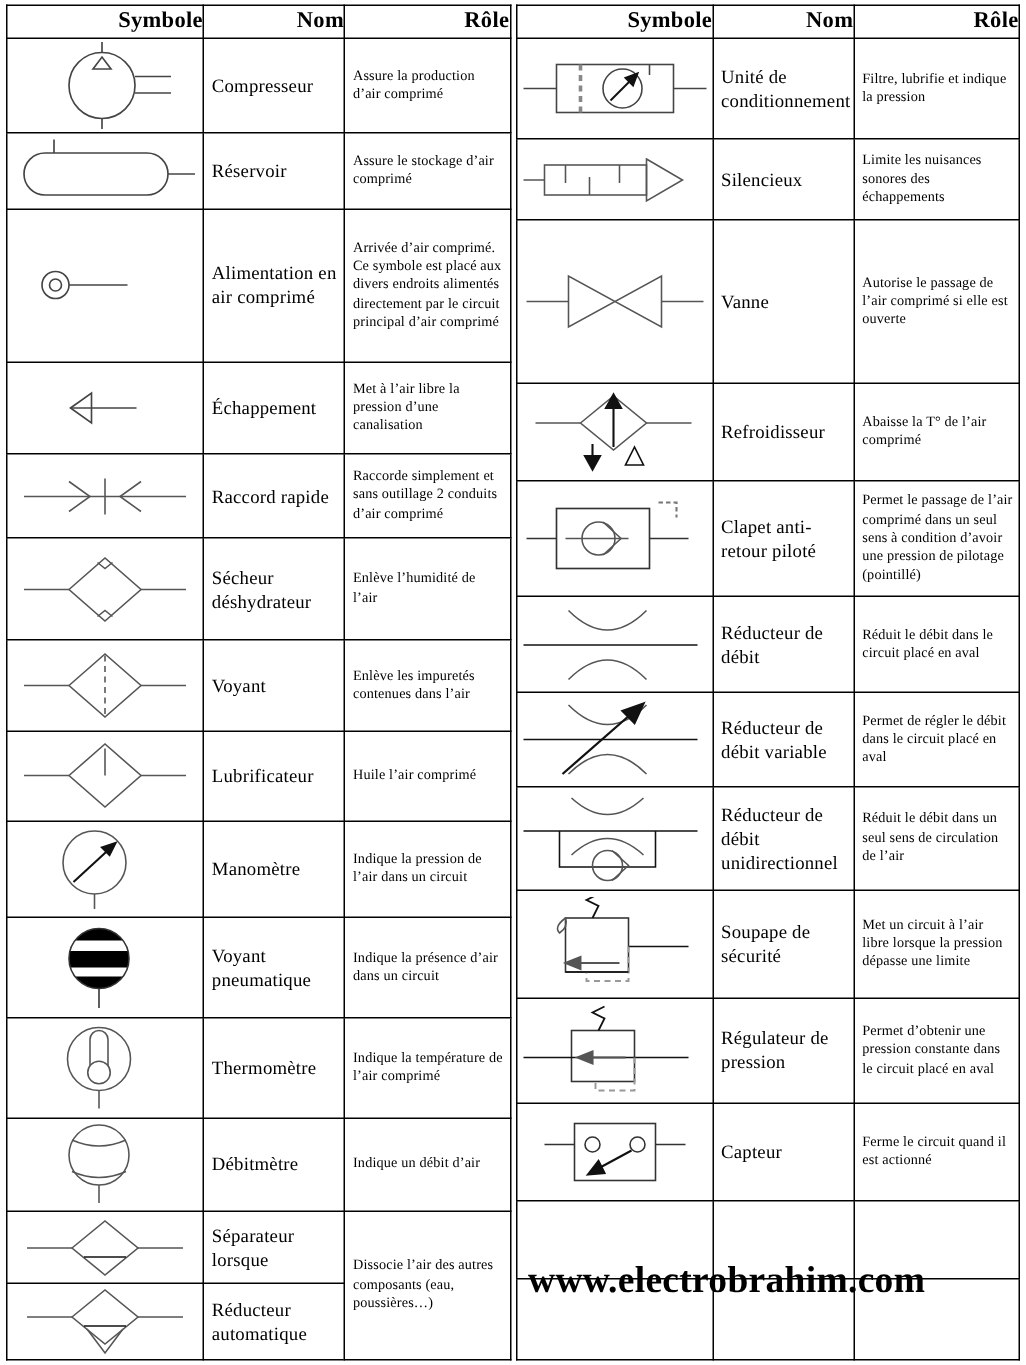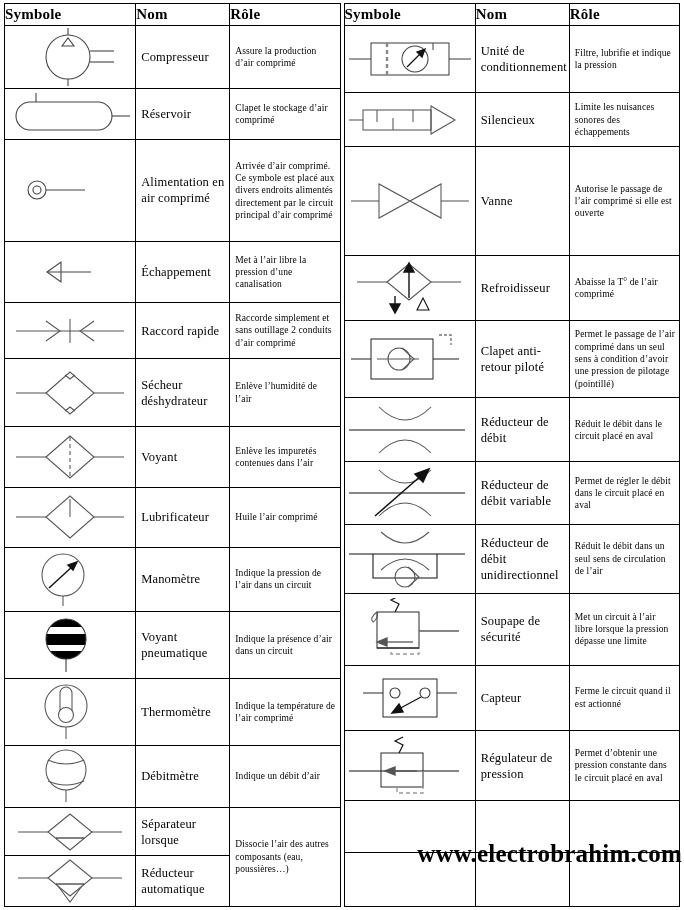--- a/index.html
+++ b/index.html
@@ -19,35 +19,35 @@
   .tbl.left{border-right:1px solid #000;}
   .tbl.right{border-left:1px solid #000;}
   th,td{
     border:1px solid #000;
     vertical-align:middle;
     padding:0;
   }
   thead th{
     font-weight:bold;
     font-size:15px;
-    text-align:left;
+    text-align:right;
     height:21px;
     letter-spacing:.2px;
   }
   .c-sym{width:131px;}
   .c-nom{width:94px;}
   .c-role{width:110px;}
   .r-sym{text-align:center;}
   .r-nom{font-size:12.5px;padding:2px 5px;line-height:1.28;letter-spacing:.15px;}
   .r-role{font-size:9.5px;padding:3px 4px 3px 5px;line-height:1.30;letter-spacing:.1px;
           vertical-align:middle;margin-left:34px;}
   .symwrap{display:flex;align-items:center;justify-content:center;width:100%;}
   svg{display:block;}
   .wm{
-    text-align:right;
+    text-align:left;
     font-family:"Liberation Serif", serif;
     font-weight:bold;
     font-size:25px;
     letter-spacing:.2px;
     white-space:nowrap;
   }
   .wmcell{border:1px solid #000;}
 </style>
 </head>
 <body>
@@ -95,21 +95,21 @@
               <svg width="128" height="46" viewBox="0 0 128 46">
                 <g fill="none" stroke="#444" stroke-width="1.1">
                   <rect x="10" y="11" width="96" height="28" rx="14" ry="14"></rect>
                   <line x1="30" y1="2" x2="30" y2="11"></line>
                   <line x1="106" y1="25" x2="124" y2="25"></line>
                 </g>
               </svg>
             </div>
           </td>
           <td class="r-nom">Réservoir</td>
-          <td class="r-role">Clapet le stockage d’air comprimé</td>
+          <td class="r-role">Assure le stockage d’air comprimé</td>
         </tr>
 
         <tr style="height:97px">
           <td class="r-sym">
             <div class="symwrap">
               <svg width="110" height="30" viewBox="0 0 110 30">
                 <g fill="none" stroke="#444" stroke-width="1.1">
                   <circle cx="22" cy="15" r="9"></circle>
                   <circle cx="22" cy="15" r="4"></circle>
                   <line x1="31" y1="15" x2="70" y2="15"></line>
@@ -515,20 +515,43 @@
                   <path d="M72 33 L72 56 L44 56 L44 50"></path>
                 </g>
                 <line x1="30" y1="50" x2="72" y2="50" stroke="#111" stroke-width="1.1"></line>
               </svg>
             </div>
           </td>
           <td class="r-nom">Soupape de sécurité</td>
           <td class="r-role">Met un circuit à l’air libre lorsque la pression dépasse une limite</td>
         </tr>
 
+        <tr style="height:63px">
+          <td class="r-sym">
+            <div class="symwrap">
+              <svg width="126" height="62" viewBox="0 0 126 62">
+                <g fill="none" stroke="#333" stroke-width="1.05">
+                  <rect x="34" y="18" width="42" height="34"></rect>
+                  <path d="M52 18 L56 10 L48 6 L56 2" stroke="#111" stroke-width="1.2"></path>
+                  <line x1="2" y1="36" x2="112" y2="36" stroke="#111"></line>
+                </g>
+                <g stroke="#555" stroke-width="1.4" fill="#555">
+                  <line x1="70" y1="36" x2="44" y2="36"></line>
+                  <path d="M38 36 L48 32 L48 40 Z"></path>
+                </g>
+                <g fill="none" stroke="#999" stroke-width="1.3" stroke-dasharray="4,3">
+                  <path d="M76 36 L76 58 L50 58 L50 52"></path>
+                </g>
+              </svg>
+            </div>
+          </td>
+          <td class="r-nom">Régulateur de pression</td>
+          <td class="r-role">Permet d’obtenir une pression constante dans le circuit placé en aval</td>
+        </tr>
+
         <tr style="height:58px">
           <td class="r-sym">
             <div class="symwrap">
               <svg width="126" height="54" viewBox="0 0 126 54">
                 <g fill="none" stroke="#333" stroke-width="1.05">
                   <rect x="36" y="8" width="54" height="38"></rect>
                   <line x1="16" y1="22" x2="36" y2="22"></line>
                   <line x1="90" y1="22" x2="110" y2="22"></line>
                   <circle cx="48" cy="22" r="5"></circle>
                   <circle cx="78" cy="22" r="5"></circle>
@@ -537,43 +560,20 @@
                   <line x1="50" y1="39" x2="74" y2="26"></line>
                   <path d="M45 42 L56 41 L52 33 Z"></path>
                 </g>
               </svg>
             </div>
           </td>
           <td class="r-nom">Capteur</td>
           <td class="r-role">Ferme le circuit quand il est actionné</td>
         </tr>
 
-        <tr style="height:63px">
-          <td class="r-sym">
-            <div class="symwrap">
-              <svg width="126" height="62" viewBox="0 0 126 62">
-                <g fill="none" stroke="#333" stroke-width="1.05">
-                  <rect x="34" y="18" width="42" height="34"></rect>
-                  <path d="M52 18 L56 10 L48 6 L56 2" stroke="#111" stroke-width="1.2"></path>
-                  <line x1="2" y1="36" x2="112" y2="36" stroke="#111"></line>
-                </g>
-                <g stroke="#555" stroke-width="1.4" fill="#555">
-                  <line x1="70" y1="36" x2="44" y2="36"></line>
-                  <path d="M38 36 L48 32 L48 40 Z"></path>
-                </g>
-                <g fill="none" stroke="#999" stroke-width="1.3" stroke-dasharray="4,3">
-                  <path d="M76 36 L76 58 L50 58 L50 52"></path>
-                </g>
-              </svg>
-            </div>
-          </td>
-          <td class="r-nom">Régulateur de pression</td>
-          <td class="r-role">Permet d’obtenir une pression constante dans le circuit placé en aval</td>
-        </tr>
-
         <tr style="height:46px">
           <td class="r-sym">&nbsp;</td>
           <td class="r-nom"></td>
           <td class="r-role"></td>
         </tr>
 
         <tr style="height:48px">
           <td class="wmcell">&nbsp;</td>
           <td class="wmcell">&nbsp;</td>
           <td class="wmcell">&nbsp;</td>

